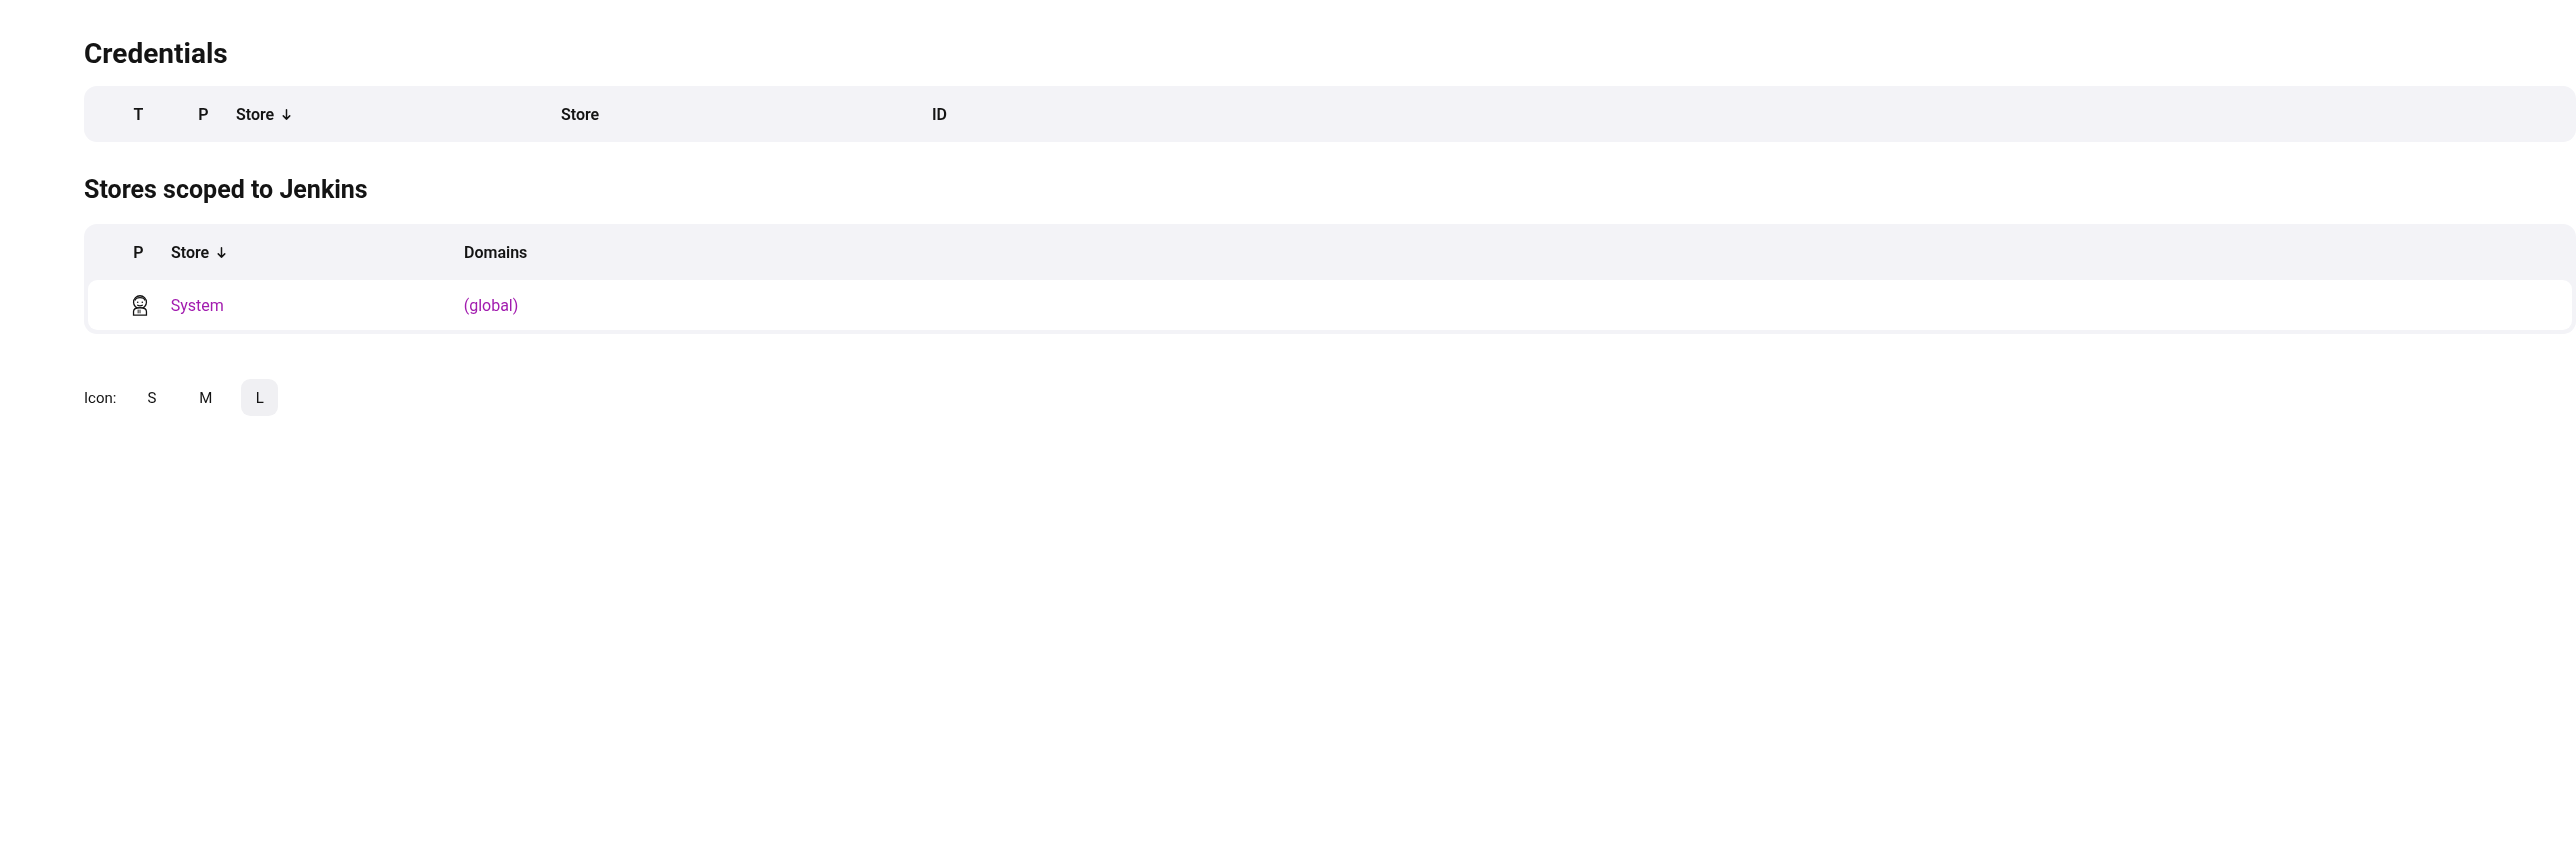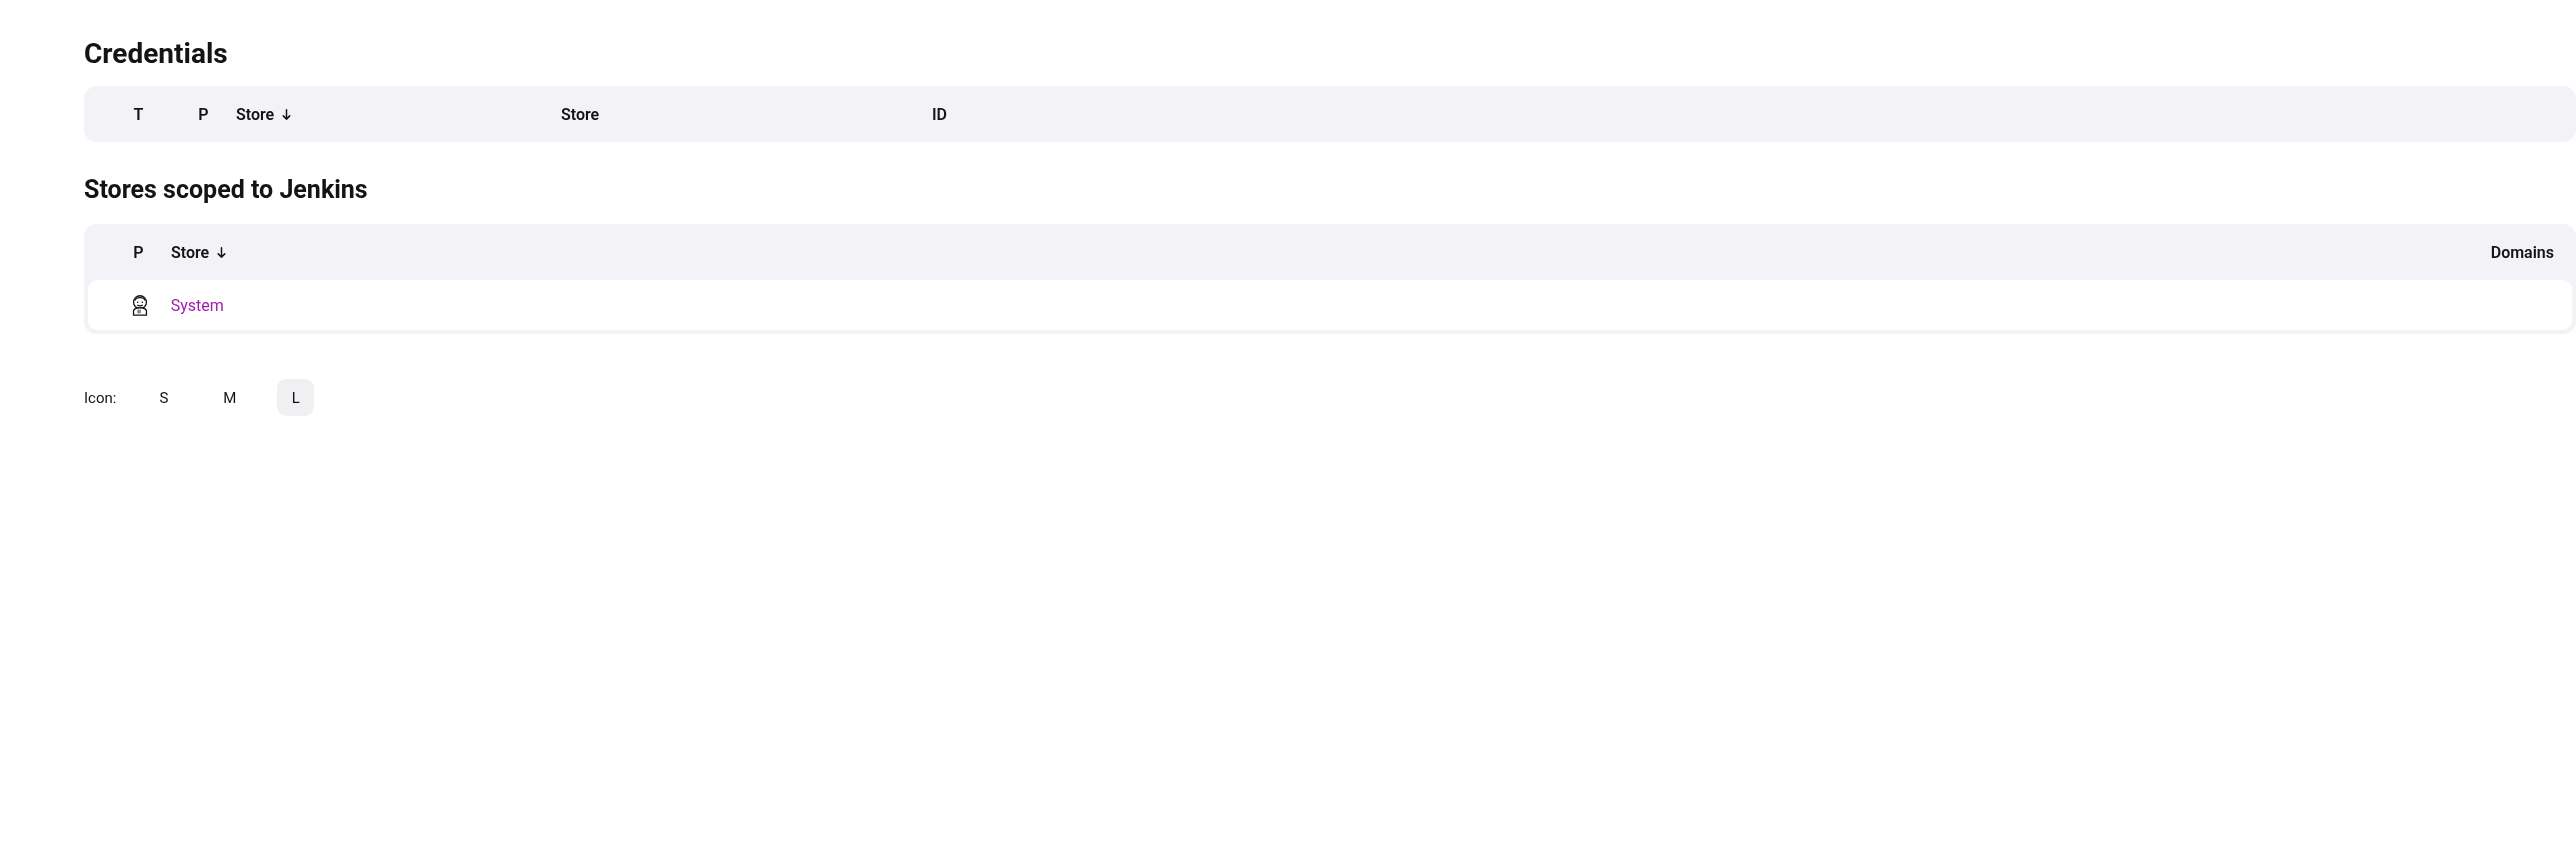--- a/index.html
+++ b/index.html
@@ -81,21 +81,20 @@
       text-align: center;
     }
     .stores-col-store {
       width: 293px;
       display: flex;
       align-items: center;
       gap: 5.6px;
     }
     .stores-col-domains {
       flex: 1;
-      text-align: right;
     }
     .stores-row {
       background: #ffffff;
       padding: 13px 22px;
       display: flex;
       align-items: center;
       margin: 0 3.7px 3.7px 3.7px;
       border-radius: 9.3px;
     }
     .stores-row-p {
@@ -117,21 +116,21 @@
       font-weight: 400;
       cursor: pointer;
     }
     .jenkins-icon {
       width: 24px;
       height: 24px;
     }
     .icon-size-row {
       display: flex;
       align-items: center;
-      gap: 29px;
+      gap: 17px;
       font-size: 15px;
     }
     .icon-size-label {
       color: #141414;
     }
     .icon-size-btn {
       width: 37px;
       height: 37px;
       display: flex;
       align-items: center;
@@ -193,20 +192,23 @@
           <circle cx="15.5" cy="10" r="0.9" fill="#141414"></circle>
           <path d="M10 13 Q13 15 16 13" stroke="#141414" stroke-width="1.2" fill="none"></path>
           <path d="M6 20 Q6 16 13 16 Q20 16 20 20 L20 24 L6 24 Z" stroke="#141414" stroke-width="1.4" fill="#ffffff"></path>
           <path d="M11 18 L11 22 M13 18 L13 22" stroke="#141414" stroke-width="1"></path>
         </svg>
       </span>
     </div>
     <div class="stores-row-store">
       <a class="link">System</a>
     </div>
+    <div class="stores-row-domains">
+      <a class="link">(global)</a>
+    </div>
   </div>
 </div>
 
 <div class="icon-size-row">
   <span class="icon-size-label">Icon:</span>
   <span class="icon-size-btn">S</span>
   <span class="icon-size-btn">M</span>
   <span class="icon-size-btn active">L</span>
 </div>
 

